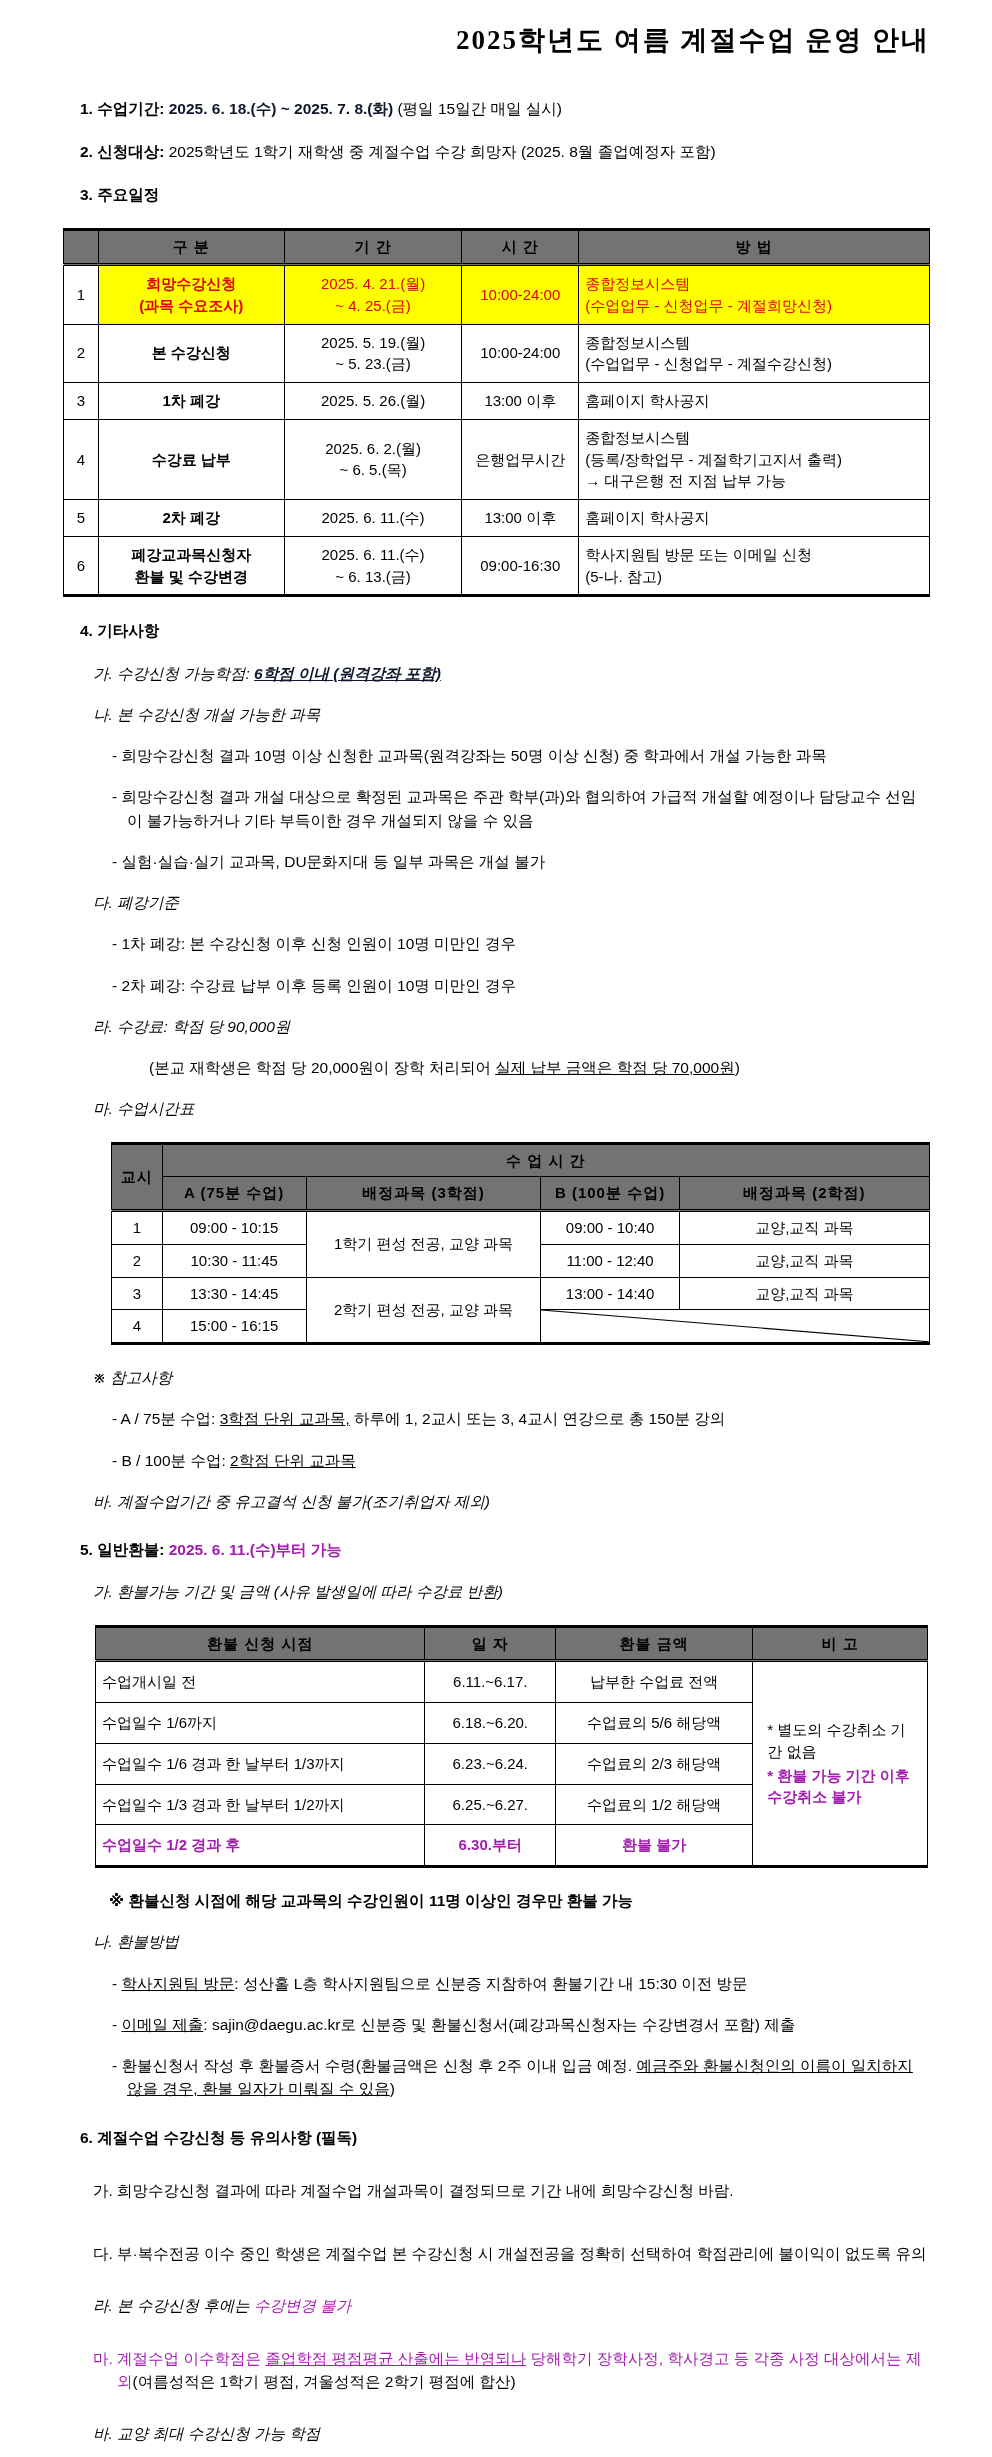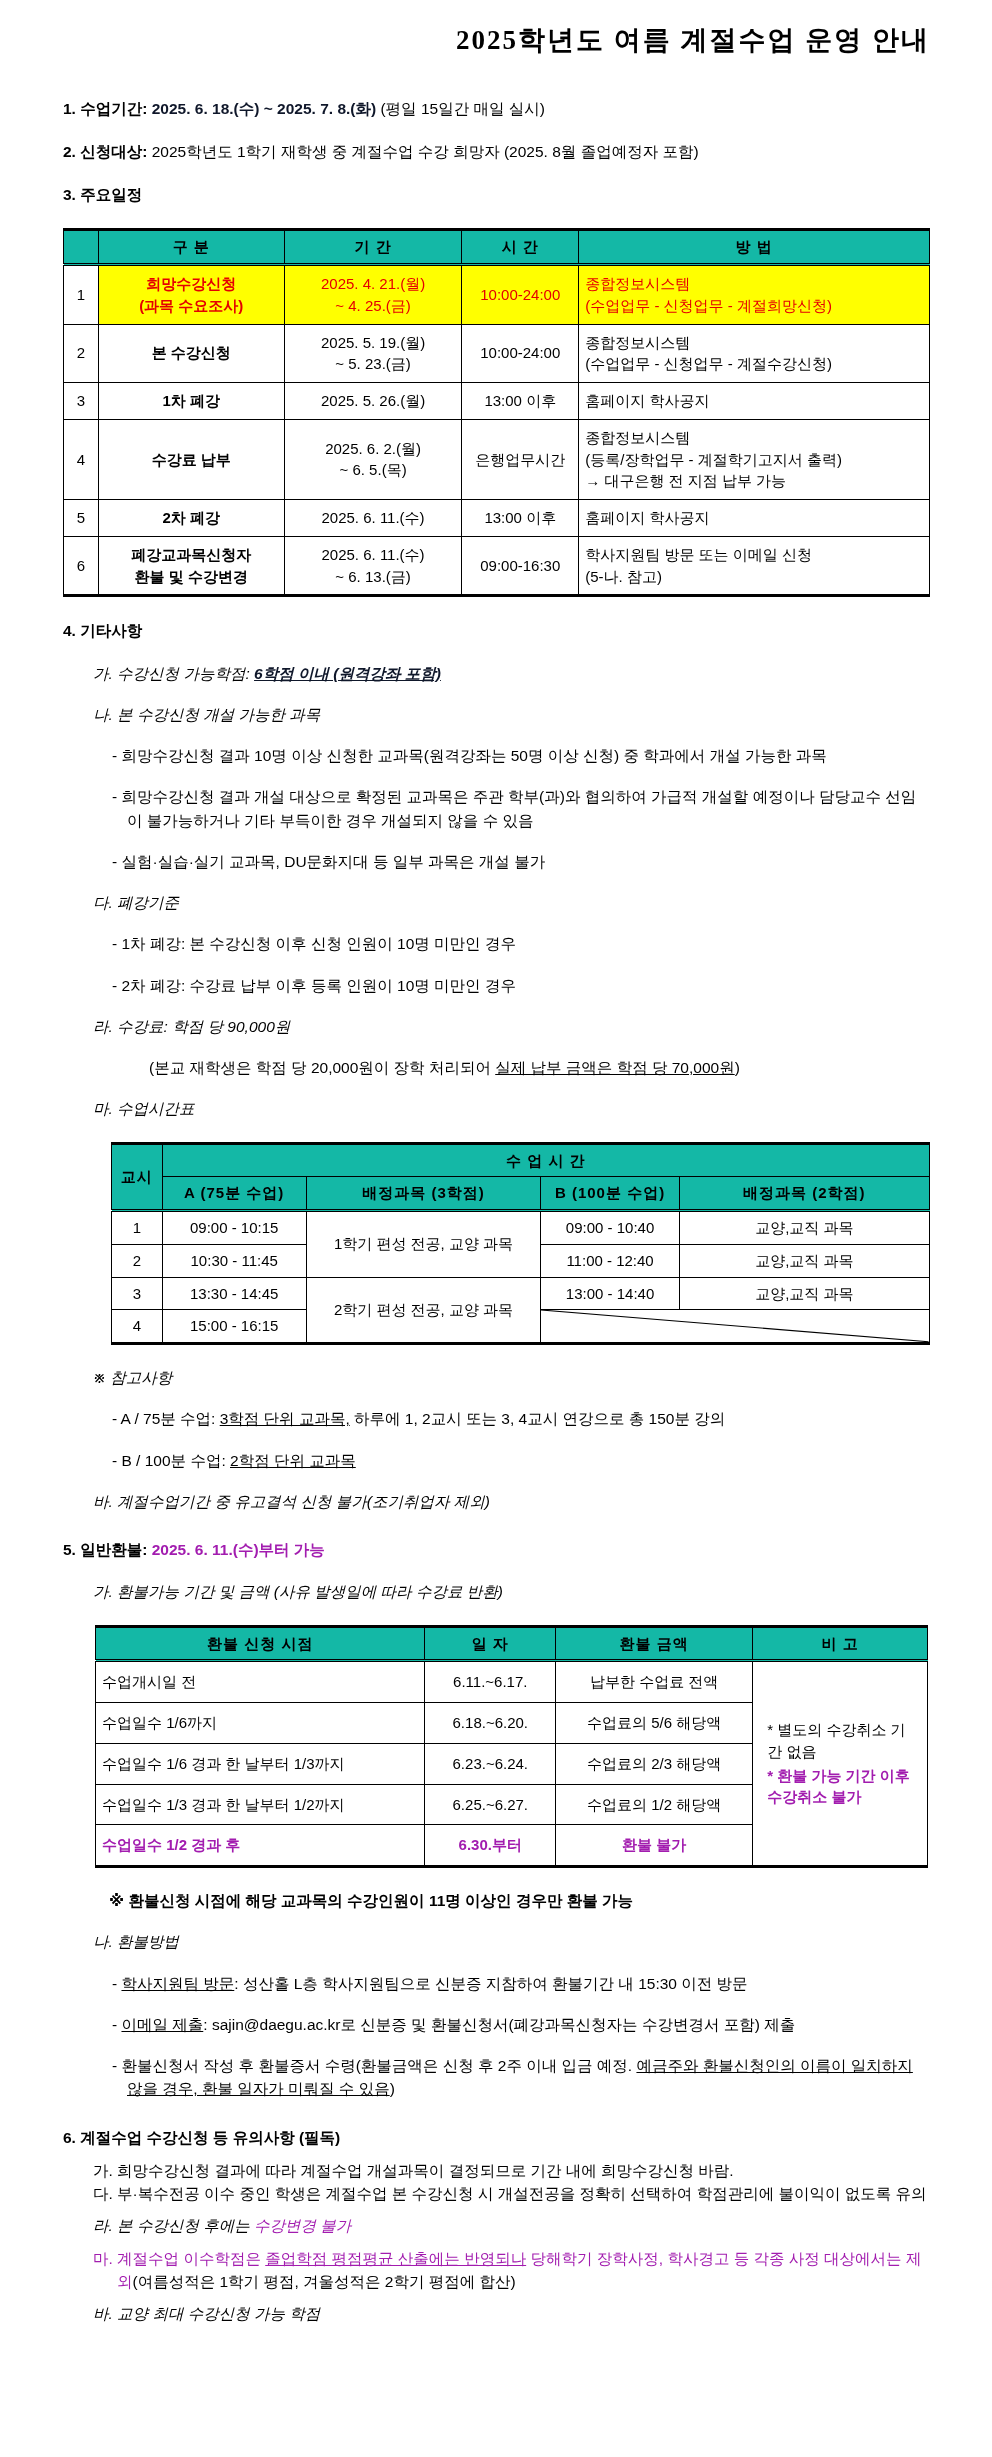--- a/index.html
+++ b/index.html
@@ -3,33 +3,33 @@
 <meta charset="utf-8">
 <style>
   html,body{margin:0;padding:0;background:#fff;}
   body{width:992px;font-family:"Liberation Sans","DejaVu Sans",sans-serif;color:#000;}
   .page{box-sizing:border-box;width:992px;min-height:2457px;padding:14px 62px 20px 63px;
         display:flex;flex-direction:column;font-size:15.5px;line-height:1.5;}
   h1{font-family:"Liberation Serif","DejaVu Serif",serif;font-size:27px;font-weight:bold;
      text-align:right;letter-spacing:2px;margin:6px 0 26px 0;}
   p{margin:0;}
   .sec{margin:10px 0 10px 0;}
-  .h .lab{font-weight:bold;}
+  .h .lab{font-weight:bold;margin-left:17px;}
   .b{font-weight:bold;}
   .rd{color:#a21caf;}
   .bl{color:#0f172a;}
   .u{text-decoration:underline;}
   .l2{padding-left:30px;margin:9px 0;font-style:italic;}
-  .l2w{padding-left:54px;text-indent:-24px;margin:0 0;}
+  .l2w{padding-left:54px;text-indent:-24px;margin:20px 0;}
   .l3{padding-left:64px;text-indent:-15px;margin:9px 0;}
   .l3b{padding-left:86px;margin:9px 0;}
   .pre{white-space:pre-line;}
   table{border-collapse:collapse;font-size:15px;line-height:1.45;}
   td,th{border:1px solid #000;padding:5px 6px;text-align:center;vertical-align:middle;}
-  th{background:#14b8a6;font-weight:bold;letter-spacing:1px;}
+  th{background:#737373;font-weight:bold;letter-spacing:1px;}
   .tbl{border-top:3px solid #000;border-bottom:3px solid #000;margin:12px 0;}
   .hd th{border-bottom:3px double #000;}
   .lft{text-align:left;padding-left:9px;}
   .sched{width:100%;}
   .sched td{padding:7px 6px;}
   .hl td{background:#ffff00;color:#e50000;}
   .hl td.noc{background:#fff;color:#000;}
   .tt{width:calc(100% - 48px);margin-left:48px;}
   .rf{width:calc(100% - 34px);margin-left:32px;}
   .rf td{padding:9px 6px;}

